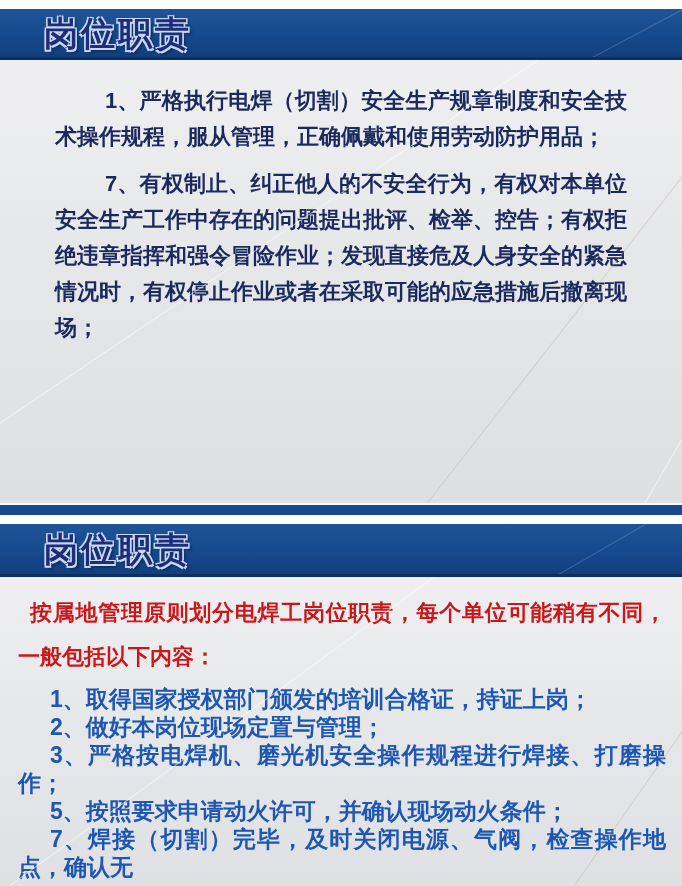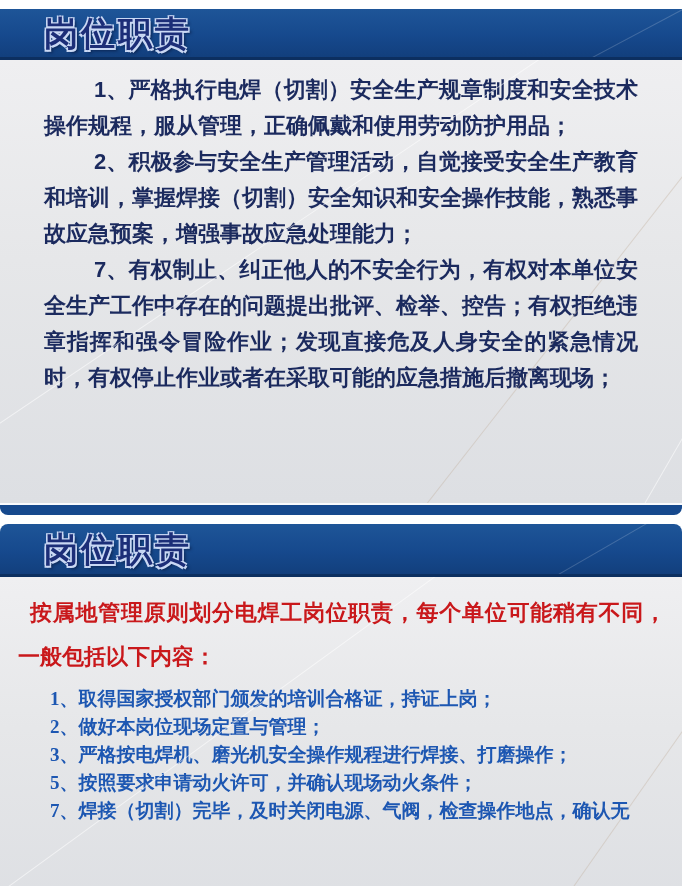--- a/index.html
+++ b/index.html
@@ -4,21 +4,21 @@
 <style>
   html,body{margin:0;padding:0;background:#ffffff;}
   #page{
     position:relative;
     width:682px;height:886px;
     overflow:hidden;
     background:#ffffff;
     font-family:"Liberation Sans","DejaVu Sans",sans-serif;
     font-weight:bold;
   }
-  .slide{position:relative;width:682px;overflow:hidden;border-radius:8px;}
+  .slide{position:relative;width:682px;overflow:hidden;}
   .header-bar{
     position:relative;
     width:682px;
     background:linear-gradient(180deg,#1e5598 0%,#16498d 55%,#123f7d 100%);
     border-bottom:3px solid #0c2f60;
     overflow:hidden;
   }
   .slide1 .header-bar{height:48px;margin-top:9px;}
   .slide2 .header-bar{height:50px;}
   .slide-title{
@@ -48,39 +48,38 @@
     font-size:23px;
     line-height:28px;
     text-indent:10px;
     margin:0 0 8px 0;
   }
   .s1-para{
     color:#1b2a5e;
     font-size:22px;
     line-height:36px;
     text-indent:50px;
-    margin:0;
+    margin:11px;
     text-align:justify;
   }
   .red-para{
     color:#c9181b;
     font-size:22px;
     line-height:44px;
     text-indent:12px;
     margin:0 0 6px 0;
     text-align:justify;
   }
   .s2-item{
     color:#1d57b2;
-    font-size:19px;
+    font-size:23px;
     line-height:28px;
     text-indent:32px;
     margin:0;
     text-align:justify;
-    font-family:Liberation Serif, serif;
   }
   .bottom-bar{
     width:682px;height:10px;
     background:#16498d;
     border-top:2px solid #fafbfd;
   }
   .slide-gap{width:682px;height:9px;background:#ffffff;}
   
   .deco{
     position:absolute;
@@ -100,21 +99,20 @@
     <div class="header-bar">
       <div class="deco onblue" style="top:28px;left:180px;transform:rotate(-28deg);"></div>
       <div class="deco onblue" style="top:30px;left:420px;transform:rotate(-32deg);"></div>
       <span class="slide-title">岗位职责</span>
     </div>
     <div class="body">
       <div class="deco" style="top:140px;left:-120px;transform:rotate(-34deg);"></div>
       <div class="deco dark" style="top:260px;left:120px;transform:rotate(-52deg);"></div>
       <div class="deco" style="top:330px;left:260px;transform:rotate(-60deg);"></div>
       <p class="s1-para">1、严格执行电焊（切割）安全生产规章制度和安全技术操作规程，服从管理，正确佩戴和使用劳动防护用品；</p>
-      <p class="s1-para">2、积极参与安全生产管理活动，自觉接受安全生产教育和培训，掌握焊接（切割）安全知识和安全操作技能，熟悉事故应急预案，增强事故应急处理能力；</p>
       <p class="s1-para">7、有权制止、纠正他人的不安全行为，有权对本单位安全生产工作中存在的问题提出批评、检举、控告；有权拒绝违章指挥和强令冒险作业；发现直接危及人身安全的紧急情况时，有权停止作业或者在采取可能的应急措施后撤离现场；</p>
     </div>
     <div class="bottom-bar"></div>
   </div>
 
   <div class="slide-gap"></div>
 
   <div class="slide slide2">
     <div class="header-bar">
       <div class="deco onblue" style="top:26px;left:150px;transform:rotate(-30deg);"></div>

